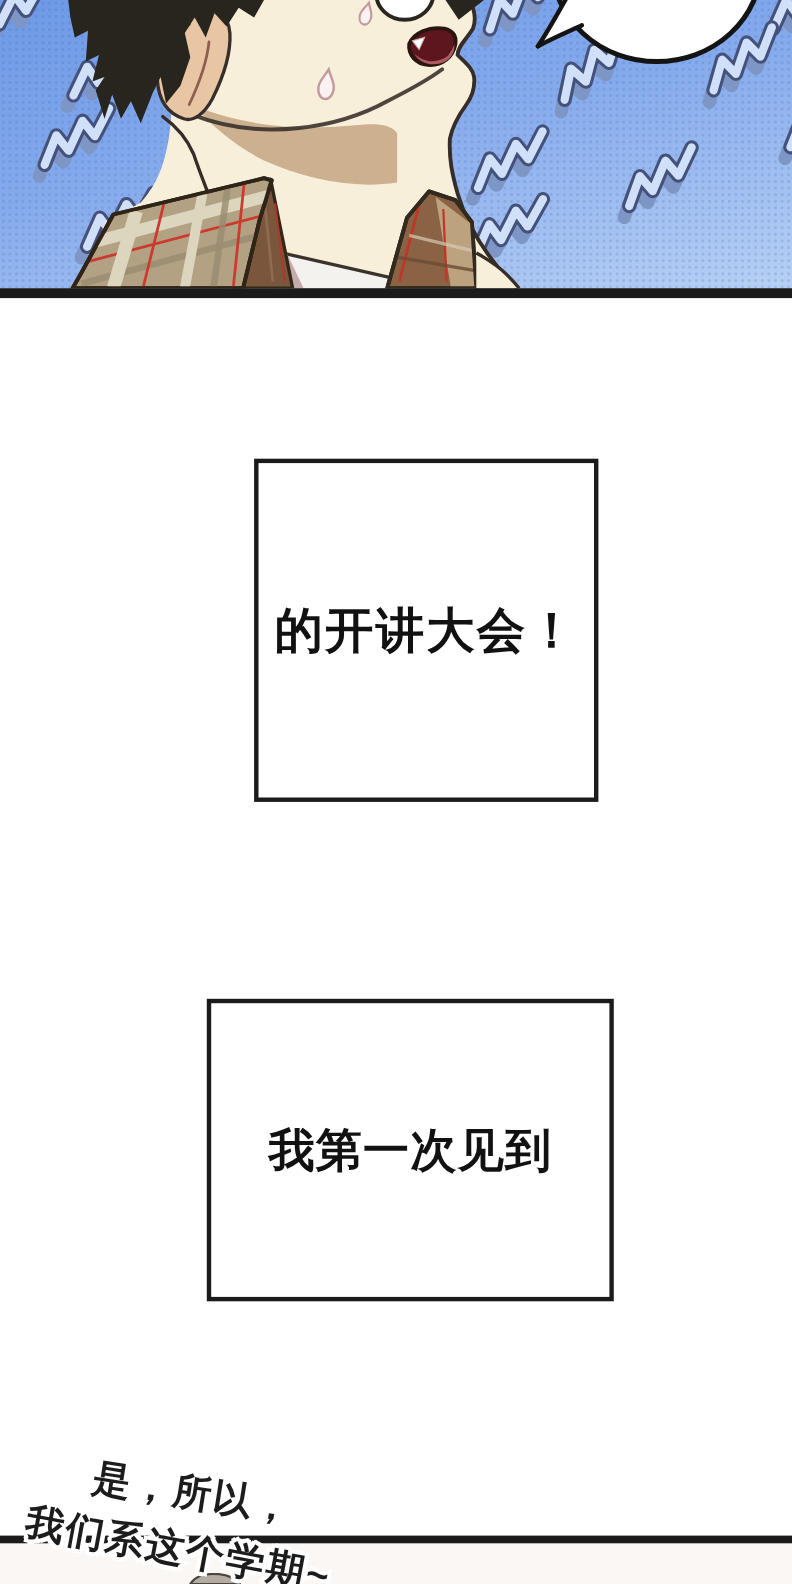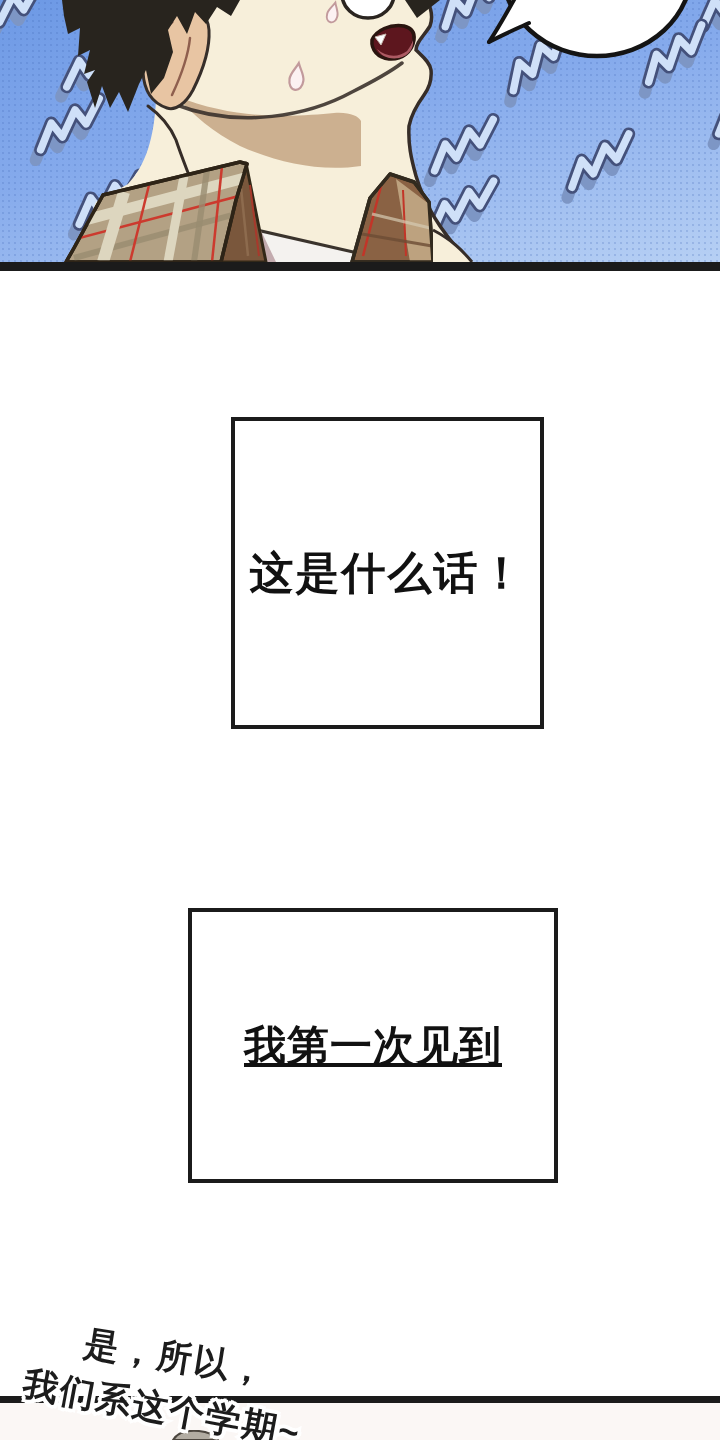--- a/index.html
+++ b/index.html
@@ -15,21 +15,21 @@
   .divider{position:absolute;left:0;width:720px;background:#1b1b1b;}
   #divider-top{top:262px;height:9px;}
   #divider-bottom{top:1396px;height:7px;z-index:2;}
   .bottom-panel{position:absolute;left:0;top:1403px;width:720px;height:37px;background:#fbf7f5;z-index:1;}
   
   .caption{position:absolute;box-sizing:border-box;border:4px solid #1b1b1b;background:#ffffff;
     display:flex;flex-direction:column;align-items:center;justify-content:center;
     text-align:center;color:#111111;font-weight:700;}
   #caption1{left:231px;top:417px;width:313px;height:312px;font-size:44px;letter-spacing:2px;}
   #caption2{left:188px;top:908px;width:370px;height:275px;font-size:42px;letter-spacing:1px;}
-  #caption2 .cap-line{display:block;line-height:60px;white-space:nowrap;text-decoration:underline;}
+  #caption2 .cap-line{display:block;line-height:60px;white-space:nowrap;}
   
   .hand{position:absolute;z-index:5;font-weight:700;font-size:35px;color:#1c1c1c;
     letter-spacing:2px;white-space:nowrap;transform-origin:left top;
     -webkit-text-stroke:6px #ffffff;paint-order:stroke fill;
     text-shadow:-3px -3px 0 #fff,3px -3px 0 #fff,-3px 3px 0 #fff,3px 3px 0 #fff,
                 0 -4px 0 #fff,0 4px 0 #fff,-4px 0 0 #fff,4px 0 0 #fff;}
   #hand1{left:88px;top:1320px;transform:rotate(9deg);}
   #hand2{left:28px;top:1360px;transform:rotate(10.5deg);}
   .blob{position:absolute;left:171px;top:1430px;z-index:3;}
 </style>
@@ -166,21 +166,21 @@
         <path d="M515,-2 C505,16 497,30 489,42" fill="none" stroke="#141414" stroke-width="4" stroke-linecap="round"></path>
         <path d="M489,42 C502,35 516,29 529,23" fill="none" stroke="#141414" stroke-width="4" stroke-linecap="round"></path>
         <text x="597" y="-10" text-anchor="middle" font-size="20" fill="#111"></text>
       </g>
     </svg>
   </div>
 
   <div class="divider" id="divider-top"></div>
 
   <div class="caption" id="caption1">
-    <span>这是什么话！</span>
+    <span>的开讲大会！</span>
   </div>
 
   <div class="caption" id="caption2">
     <span class="cap-line">我第一次见到</span>
   </div>
 
   <div class="bottom-panel"></div>
   <div class="divider" id="divider-bottom"></div>
 
   <div class="hand" id="hand1">是，所以，</div>

